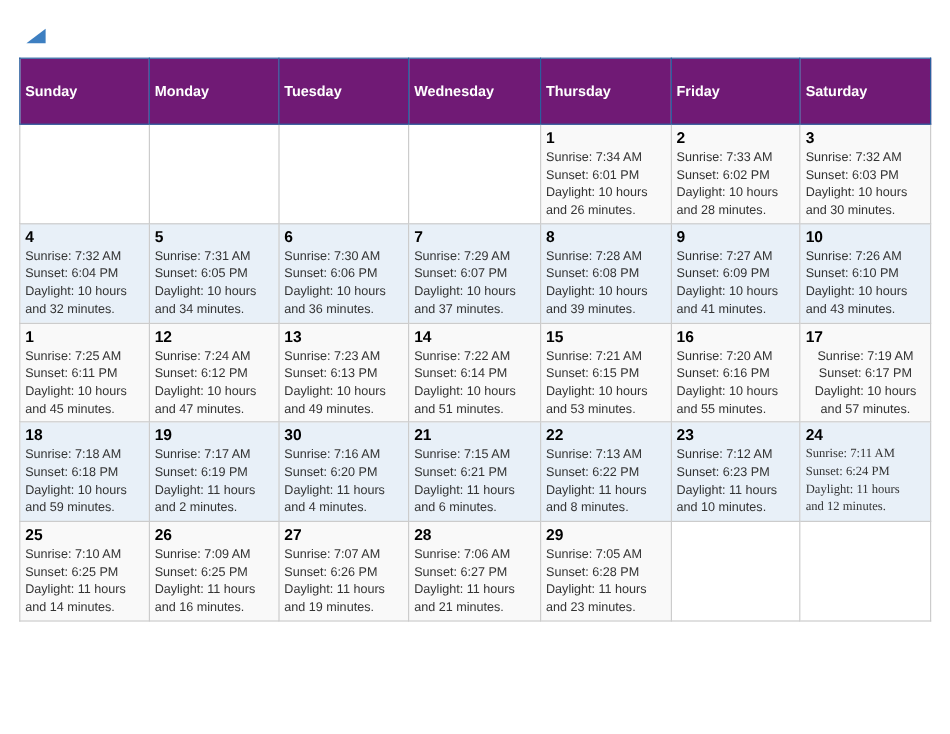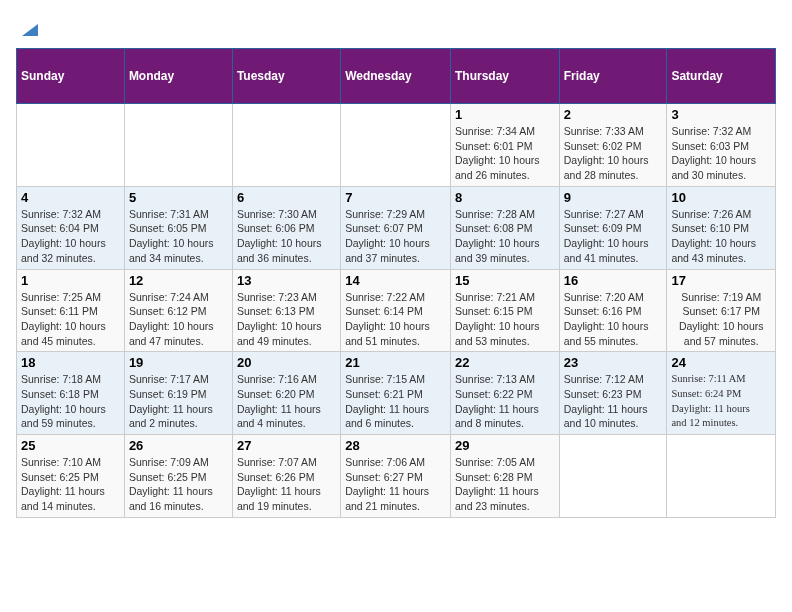--- a/index.html
+++ b/index.html
@@ -262,21 +262,21 @@
 and 59 minutes.</div>
         </td>
         <td>
           <div class="day-number">19</div>
           <div class="day-info" style="white-space: pre-line;">Sunrise: 7:17 AM
 Sunset: 6:19 PM
 Daylight: 11 hours
 and 2 minutes.</div>
         </td>
         <td>
-          <div class="day-number">20</div>
+          <div class="day-number">30</div>
           <div class="day-info" style="white-space: pre-line;">Sunrise: 7:16 AM
 Sunset: 6:20 PM
 Daylight: 11 hours
 and 4 minutes.</div>
         </td>
         <td>
           <div class="day-number">21</div>
           <div class="day-info" style="white-space: pre-line;">Sunrise: 7:15 AM
 Sunset: 6:21 PM
 Daylight: 11 hours

